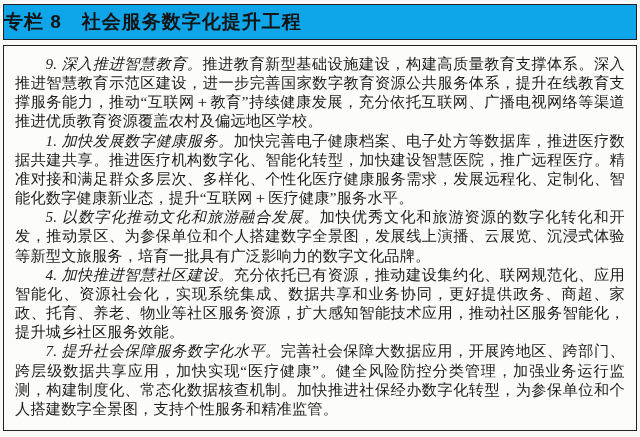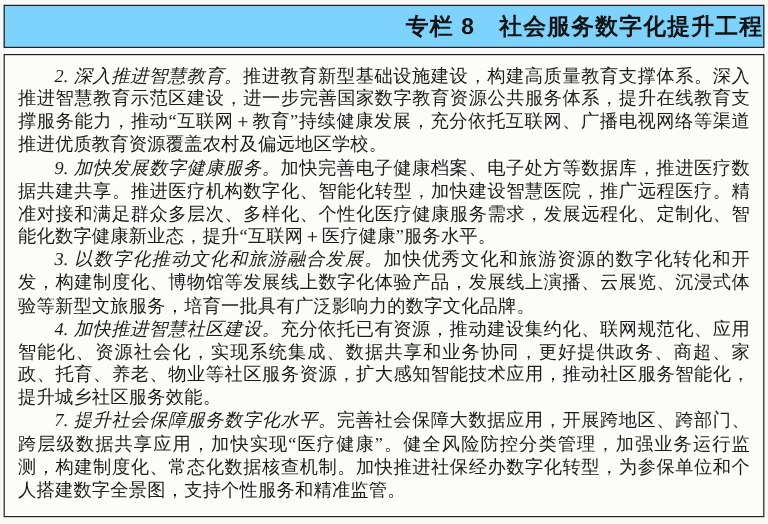--- a/index.html
+++ b/index.html
@@ -19,22 +19,22 @@
     width: 640px;
     height: 437px;
     padding: 4px 3px 6px 3px;
   }
   .title-box {
     box-sizing: border-box;
     border: 1px solid #222;
     height: 36px;
     display: flex;
     align-items: center;
-    justify-content: flex-end;
-    background: #7dd3fc;
+    justify-content: flex-start;
+    background: #0ea5e9;
   }
   .title-box h1 {
     margin: 0;
     font-family: "Liberation Sans", "DejaVu Sans", sans-serif;
     font-weight: bold;
     font-size: 19px;
     letter-spacing: 1px;
     color: #141414;
     white-space: nowrap;
   }
@@ -62,20 +62,20 @@
 </head>
 <body>
 
 <div class="page">
 
   <div class="title-box">
     <h1>专栏 8　社会服务数字化提升工程</h1>
   </div>
 
   <div class="body-box">
-    <p class="para"><span class="lead">2. 深入推进智慧教育。</span><span>推进教育新型基础设施建设，构建高质量教育支撑体系。深入推进智慧教育示范区建设，进一步完善国家数字教育资源公共服务体系，提升在线教育支撑服务能力，推动“互联网＋教育”持续健康发展，充分依托互联网、广播电视网络等渠道推进优质教育资源覆盖农村及偏远地区学校。</span></p>
-    <p class="para"><span class="lead">9. 加快发展数字健康服务。</span><span>加快完善电子健康档案、电子处方等数据库，推进医疗数据共建共享。推进医疗机构数字化、智能化转型，加快建设智慧医院，推广远程医疗。精准对接和满足群众多层次、多样化、个性化医疗健康服务需求，发展远程化、定制化、智能化数字健康新业态，提升“互联网＋医疗健康”服务水平。</span></p>
-    <p class="para"><span class="lead">3. 以数字化推动文化和旅游融合发展。</span><span>加快优秀文化和旅游资源的数字化转化和开发，构建制度化、博物馆等发展线上数字化体验产品，发展线上演播、云展览、沉浸式体验等新型文旅服务，培育一批具有广泛影响力的数字文化品牌。</span></p>
+    <p class="para"><span class="lead">9. 深入推进智慧教育。</span><span>推进教育新型基础设施建设，构建高质量教育支撑体系。深入推进智慧教育示范区建设，进一步完善国家数字教育资源公共服务体系，提升在线教育支撑服务能力，推动“互联网＋教育”持续健康发展，充分依托互联网、广播电视网络等渠道推进优质教育资源覆盖农村及偏远地区学校。</span></p>
+    <p class="para"><span class="lead">1. 加快发展数字健康服务。</span><span>加快完善电子健康档案、电子处方等数据库，推进医疗数据共建共享。推进医疗机构数字化、智能化转型，加快建设智慧医院，推广远程医疗。精准对接和满足群众多层次、多样化、个性化医疗健康服务需求，发展远程化、定制化、智能化数字健康新业态，提升“互联网＋医疗健康”服务水平。</span></p>
+    <p class="para"><span class="lead">5. 以数字化推动文化和旅游融合发展。</span><span>加快优秀文化和旅游资源的数字化转化和开发，推动景区、为参保单位和个人搭建数字全景图，发展线上演播、云展览、沉浸式体验等新型文旅服务，培育一批具有广泛影响力的数字文化品牌。</span></p>
     <p class="para"><span class="lead">4. 加快推进智慧社区建设。</span><span>充分依托已有资源，推动建设集约化、联网规范化、应用智能化、资源社会化，实现系统集成、数据共享和业务协同，更好提供政务、商超、家政、托育、养老、物业等社区服务资源，扩大感知智能技术应用，推动社区服务智能化，提升城乡社区服务效能。</span></p>
     <p class="para"><span class="lead">7. 提升社会保障服务数字化水平。</span><span>完善社会保障大数据应用，开展跨地区、跨部门、跨层级数据共享应用，加快实现“医疗健康”。健全风险防控分类管理，加强业务运行监测，构建制度化、常态化数据核查机制。加快推进社保经办数字化转型，为参保单位和个人搭建数字全景图，支持个性服务和精准监管。</span></p>
   </div>
 
 </div>
 
 </body></html>

